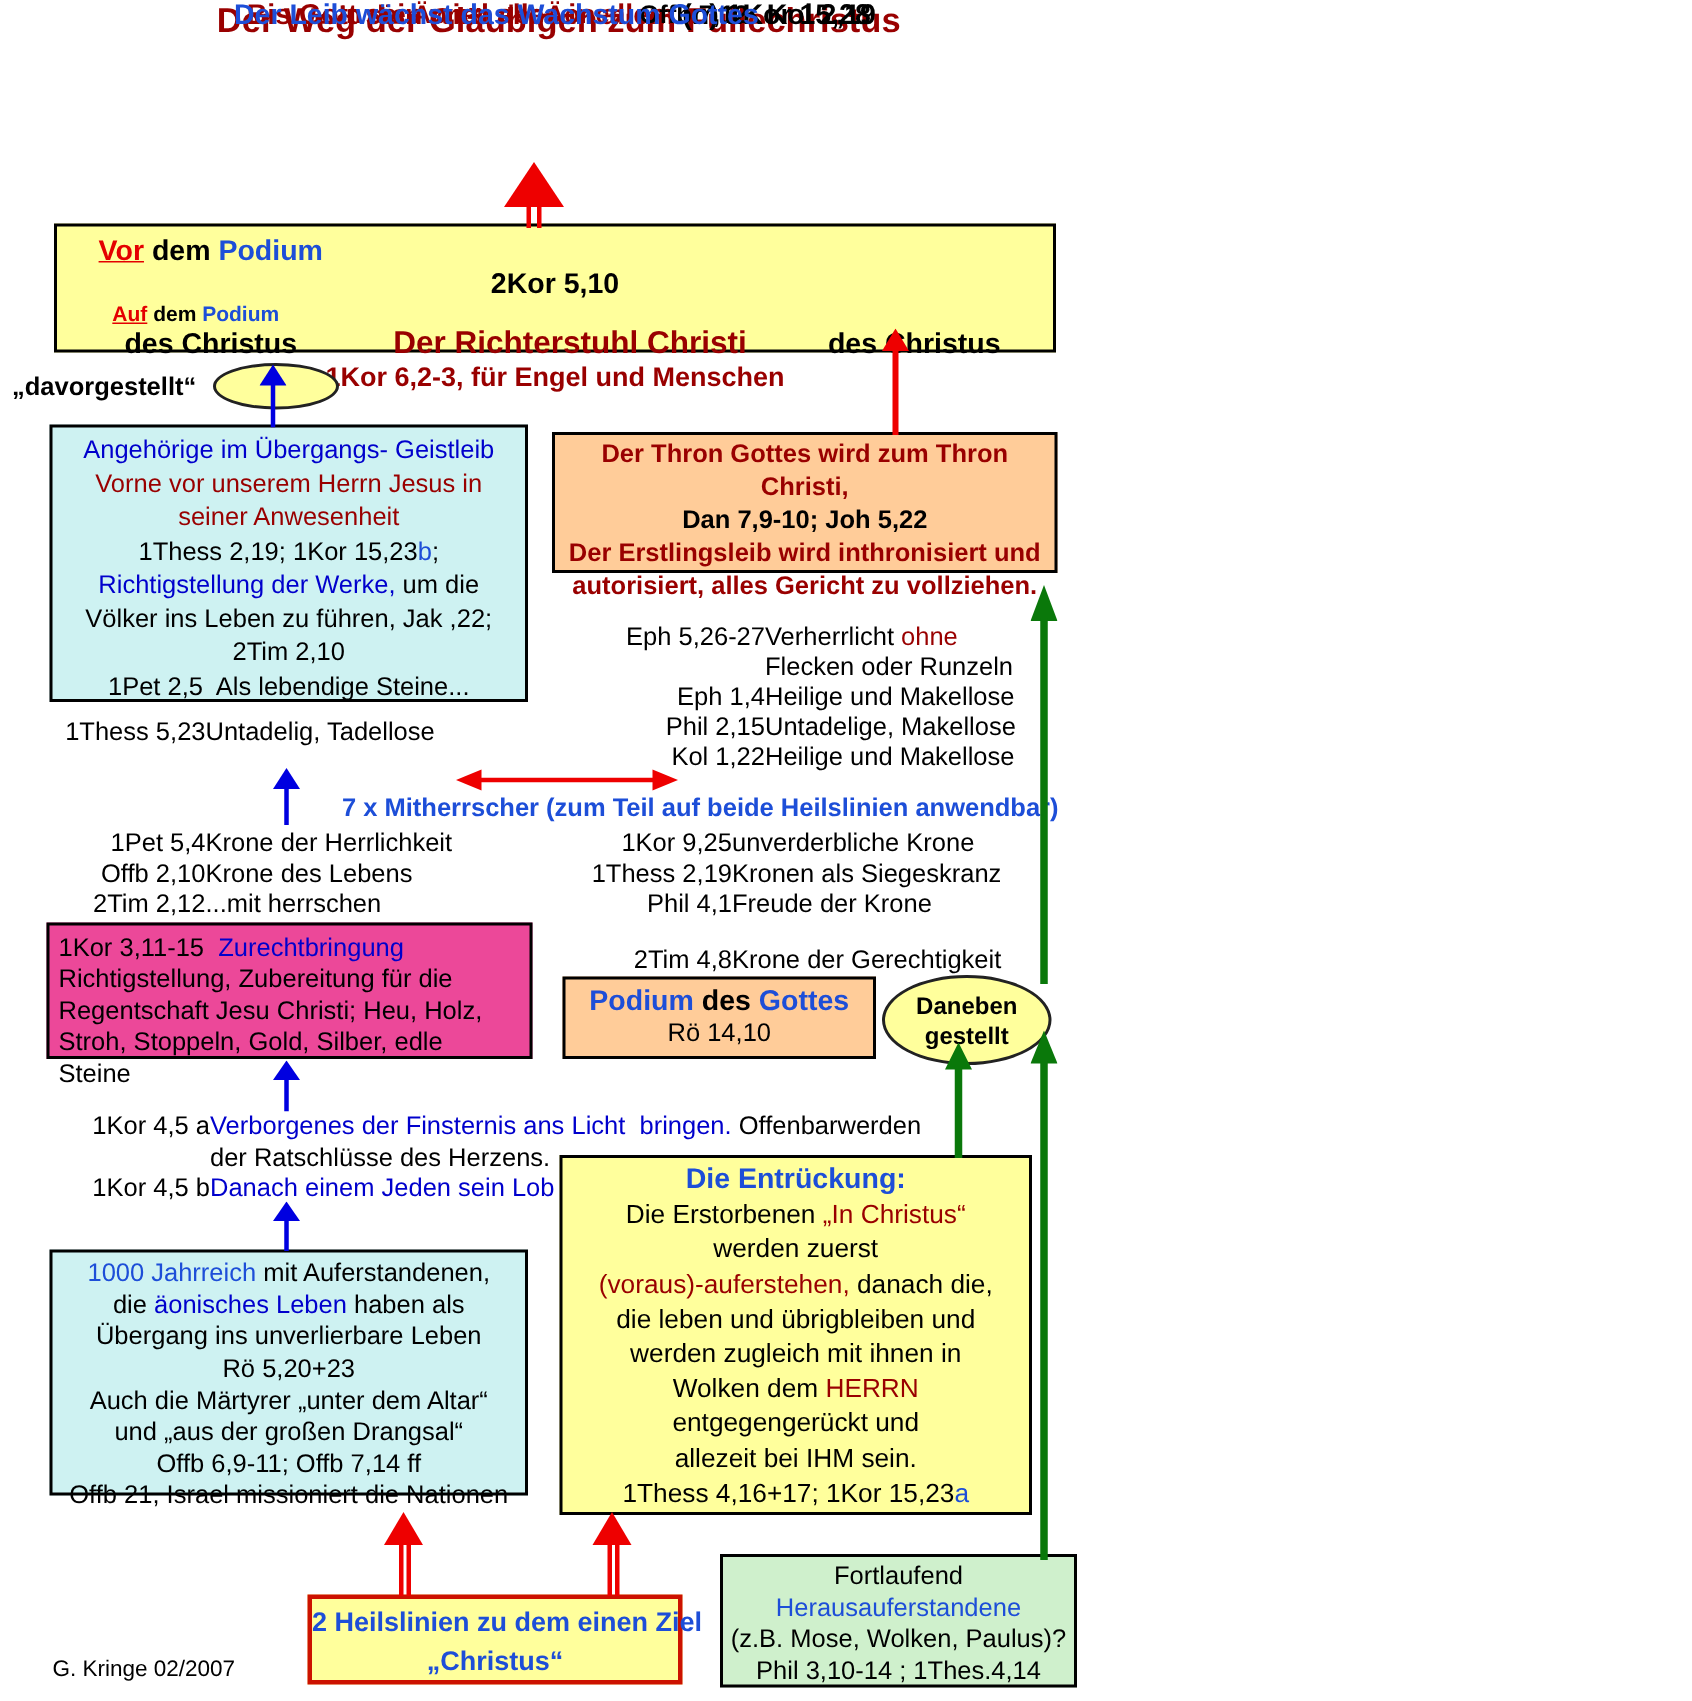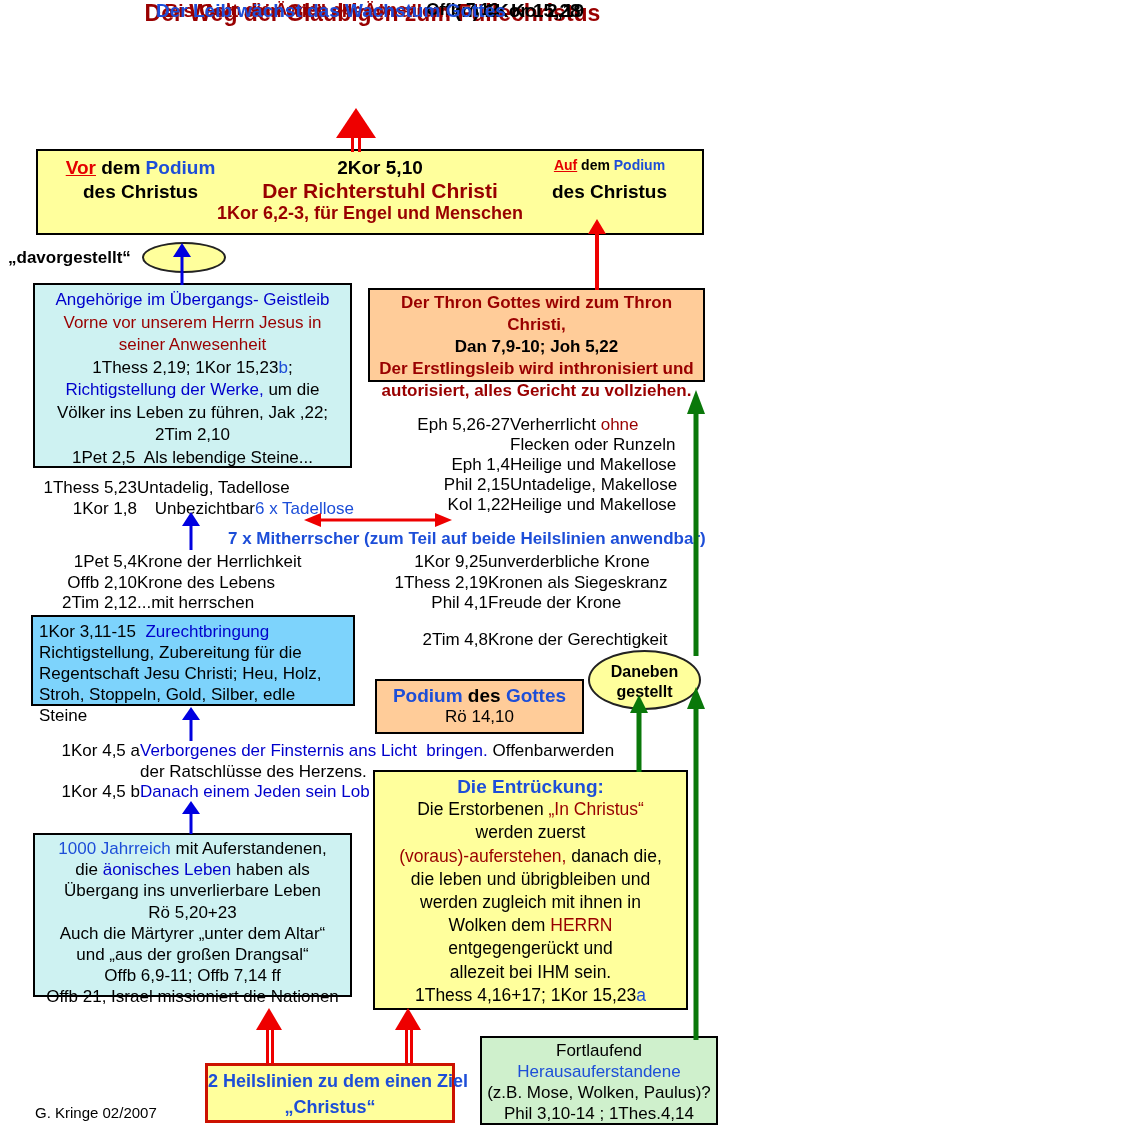--- a/index.html
+++ b/index.html
@@ -12,40 +12,40 @@
   .c-k{color:#000;}
   .c-r{color:#1d4ed8;}
   .c-d{color:#990000;}
   .c-b{color:#0000cc;}
   .c-u{color:#e40000;text-decoration:underline;}
   .bx{position:absolute;box-sizing:border-box;border:2px solid #000;}
   .yellow{background:#ffff9c;}
   .cyan{background:#cef2f2;}
   .orange{background:#ffcc99;}
   .greenbg{background:#cff0cc;}
-  .whitebg{background:#7dd3fc;}
+  .whitebg{background:#ec4899;}
   .ell{position:absolute;box-sizing:border-box;border:2px solid #222;border-radius:50%;background:#ffff9c;}
   .fr{fill:#ee0000;}
   .fb{fill:#0000e0;}
   .fg{fill:#0a780a;}
   .ref{display:inline-block;text-align:right;}
   .seg{white-space:pre-wrap;}
 </style>
 </head>
 <body>
 
 <div id="stage">
 
   <div class="abs ctr nw b c-d" style="left:0;top:2;width:745px;font-size:23px;">Der Weg der Gläubigen zum Füllechristus</div>
   <div class="abs ctr nw b" style="left:0;top:30;width:745px;font-size:19px;"><span class="seg c-d">Bis Gott sein wird alles in allem </span><span class="seg c-k">(n) 1Kor 15,28</span></div>
   <div class="abs ctr nw b" style="left:0;top:66;width:725px;font-size:17px;"><span class="seg c-d">In die Äonen der Äonen, </span><span class="seg c-k">Offb 7,12</span></div>
   <div class="abs ctr nw b" style="left:0;top:88;width:740px;font-size:19px;"><span class="seg c-r">Der Leib wächst das Wachstum Gottes </span><span class="seg c-k">Kol 2,19</span></div>
 
   <div class="bx yellow" style="left:36px;top:149px;width:668px;height:86px;">
-    <div style="display:flex;justify-content:space-between;margin-top:6px;">
+    <div style="display:flex;justify-content:space-between;margin-top:6px;flex-direction:column;">
       <div class="ctr nw b" style="width:205px;font-size:19px;"><span class="seg c-u">Vor</span><span class="seg c-k"> dem </span><span class="seg c-r">Podium</span></div>
       <div class="ctr nw b c-k" style="flex:1;font-size:19px;">2Kor 5,10</div>
       <div class="ctr nw b" style="width:185px;font-size:14px;"><span class="seg c-u">Auf</span><span class="seg c-k"> dem </span><span class="seg c-r">Podium</span></div>
     </div>
     <div style="display:flex;justify-content:flex-end;align-items:baseline;">
       <div class="ctr nw b c-k" style="width:205px;font-size:19px;">des Christus</div>
       <div class="ctr nw b c-d" style="flex:1;font-size:21px;">Der Richterstuhl Christi</div>
       <div class="ctr nw b c-k" style="width:185px;font-size:19px;">des Christus</div>
     </div>
     <div class="ctr nw b c-d" style="font-size:18px;">1Kor 6,2-3, für Engel und Menschen</div>
@@ -75,21 +75,20 @@
   <div class="abs" style="left:385px;top:415px;font-size:17px;line-height:20px;">
     <div class="nw"><span class="ref c-k" style="width:125px;">Eph 5,26-27</span><span><span class="seg c-k">Verherrlicht </span><span class="seg c-d">ohne</span></span></div>
     <div class="nw"><span class="ref c-k" style="width:125px;"></span><span><span class="seg c-k">Flecken oder Runzeln</span></span></div>
     <div class="nw"><span class="ref c-k" style="width:125px;">Eph 1,4</span><span><span class="seg c-k">Heilige und Makellose</span></span></div>
     <div class="nw"><span class="ref c-k" style="width:125px;">Phil 2,15</span><span><span class="seg c-k">Untadelige, Makellose</span></span></div>
     <div class="nw"><span class="ref c-k" style="width:125px;">Kol 1,22</span><span><span class="seg c-k">Heilige und Makellose</span></span></div>
   </div>
 
   <div class="abs" style="left:35px;top:477px;font-size:17px;line-height:21px;">
     <div class="nw"><span class="ref c-k" style="width:102px;">1Thess 5,23</span><span class="c-k">Untadelig, Tadellose</span></div>
-    <div class="nw"><span class="ref c-k" style="width:102px;">1Kor 1,8</span><span class="ref c-k" style="width:118px;">Unbezichtbar</span><span class="c-r">6 x Tadellose</span></div>
   </div>
 
   <div class="abs nw b c-r" style="left:228px;top:529px;font-size:17px;">7 x Mitherrscher (zum Teil auf beide Heilslinien anwendbar)</div>
 
   <div class="abs" style="left:35px;top:552px;font-size:17px;line-height:20.5px;">
     <div class="nw"><span class="ref c-k" style="width:102px;">1Pet 5,4</span><span class="c-k">Krone der Herrlichkeit</span></div>
     <div class="nw"><span class="ref c-k" style="width:102px;">Offb 2,10</span><span class="c-k">Krone des Lebens</span></div>
     <div class="nw"><span class="ref c-k" style="width:102px;">2Tim 2,12</span><span class="c-k">...mit herrschen</span></div>
   </div>
 
@@ -100,21 +99,21 @@
     <div class="nw"><span class="ref c-k" style="width:103px;margin-top:16px;">2Tim 4,8</span><span class="c-k">Krone der Gerechtigkeit</span></div>
   </div>
 
   <div class="bx whitebg" style="left:31px;top:615px;width:324px;height:91px;font-size:17px;line-height:21px;padding:4px 6px;">
     <div class="nw"><span class="seg c-k">1Kor 3,11-15  </span><span class="seg c-b">Zurechtbringung</span></div>
     <div class="nw"><span class="seg c-k">Richtigstellung, Zubereitung für die</span></div>
     <div class="nw"><span class="seg c-k">Regentschaft Jesu Christi; Heu, Holz,</span></div>
     <div class="nw"><span class="seg c-k">Stroh, Stoppeln, Gold, Silber, edle Steine</span></div>
   </div>
 
-  <div class="bx orange ctr" style="left:375px;top:651px;width:209px;height:55px;padding-top:4px;margin-top:28px;">
+  <div class="bx orange ctr" style="left:375px;top:651px;width:209px;height:55px;padding-top:4px;">
     <div class="nw ctr b" style="font-size:19px;"><span class="seg c-r">Podium</span><span class="seg c-k"> des </span><span class="seg c-r">Gottes</span></div>
     <div class="nw ctr c-k" style="font-size:17px;">Rö 14,10</div>
   </div>
 
   <div class="ell ctr b c-k" style="left:588px;top:650px;width:113px;height:60px;font-size:16px;line-height:20px;padding-top:10px;">
     <div class="nw ctr">Daneben</div>
     <div class="nw ctr">gestellt</div>
   </div>
 
   <div class="abs nw" style="left:35px;top:741px;font-size:17px;"><span class="ref c-k" style="width:105px;">1Kor 4,5 a</span><span><span class="seg c-b">Verborgenes der Finsternis ans Licht  bringen.</span><span class="seg c-k"> Offenbarwerden</span></span></div>

